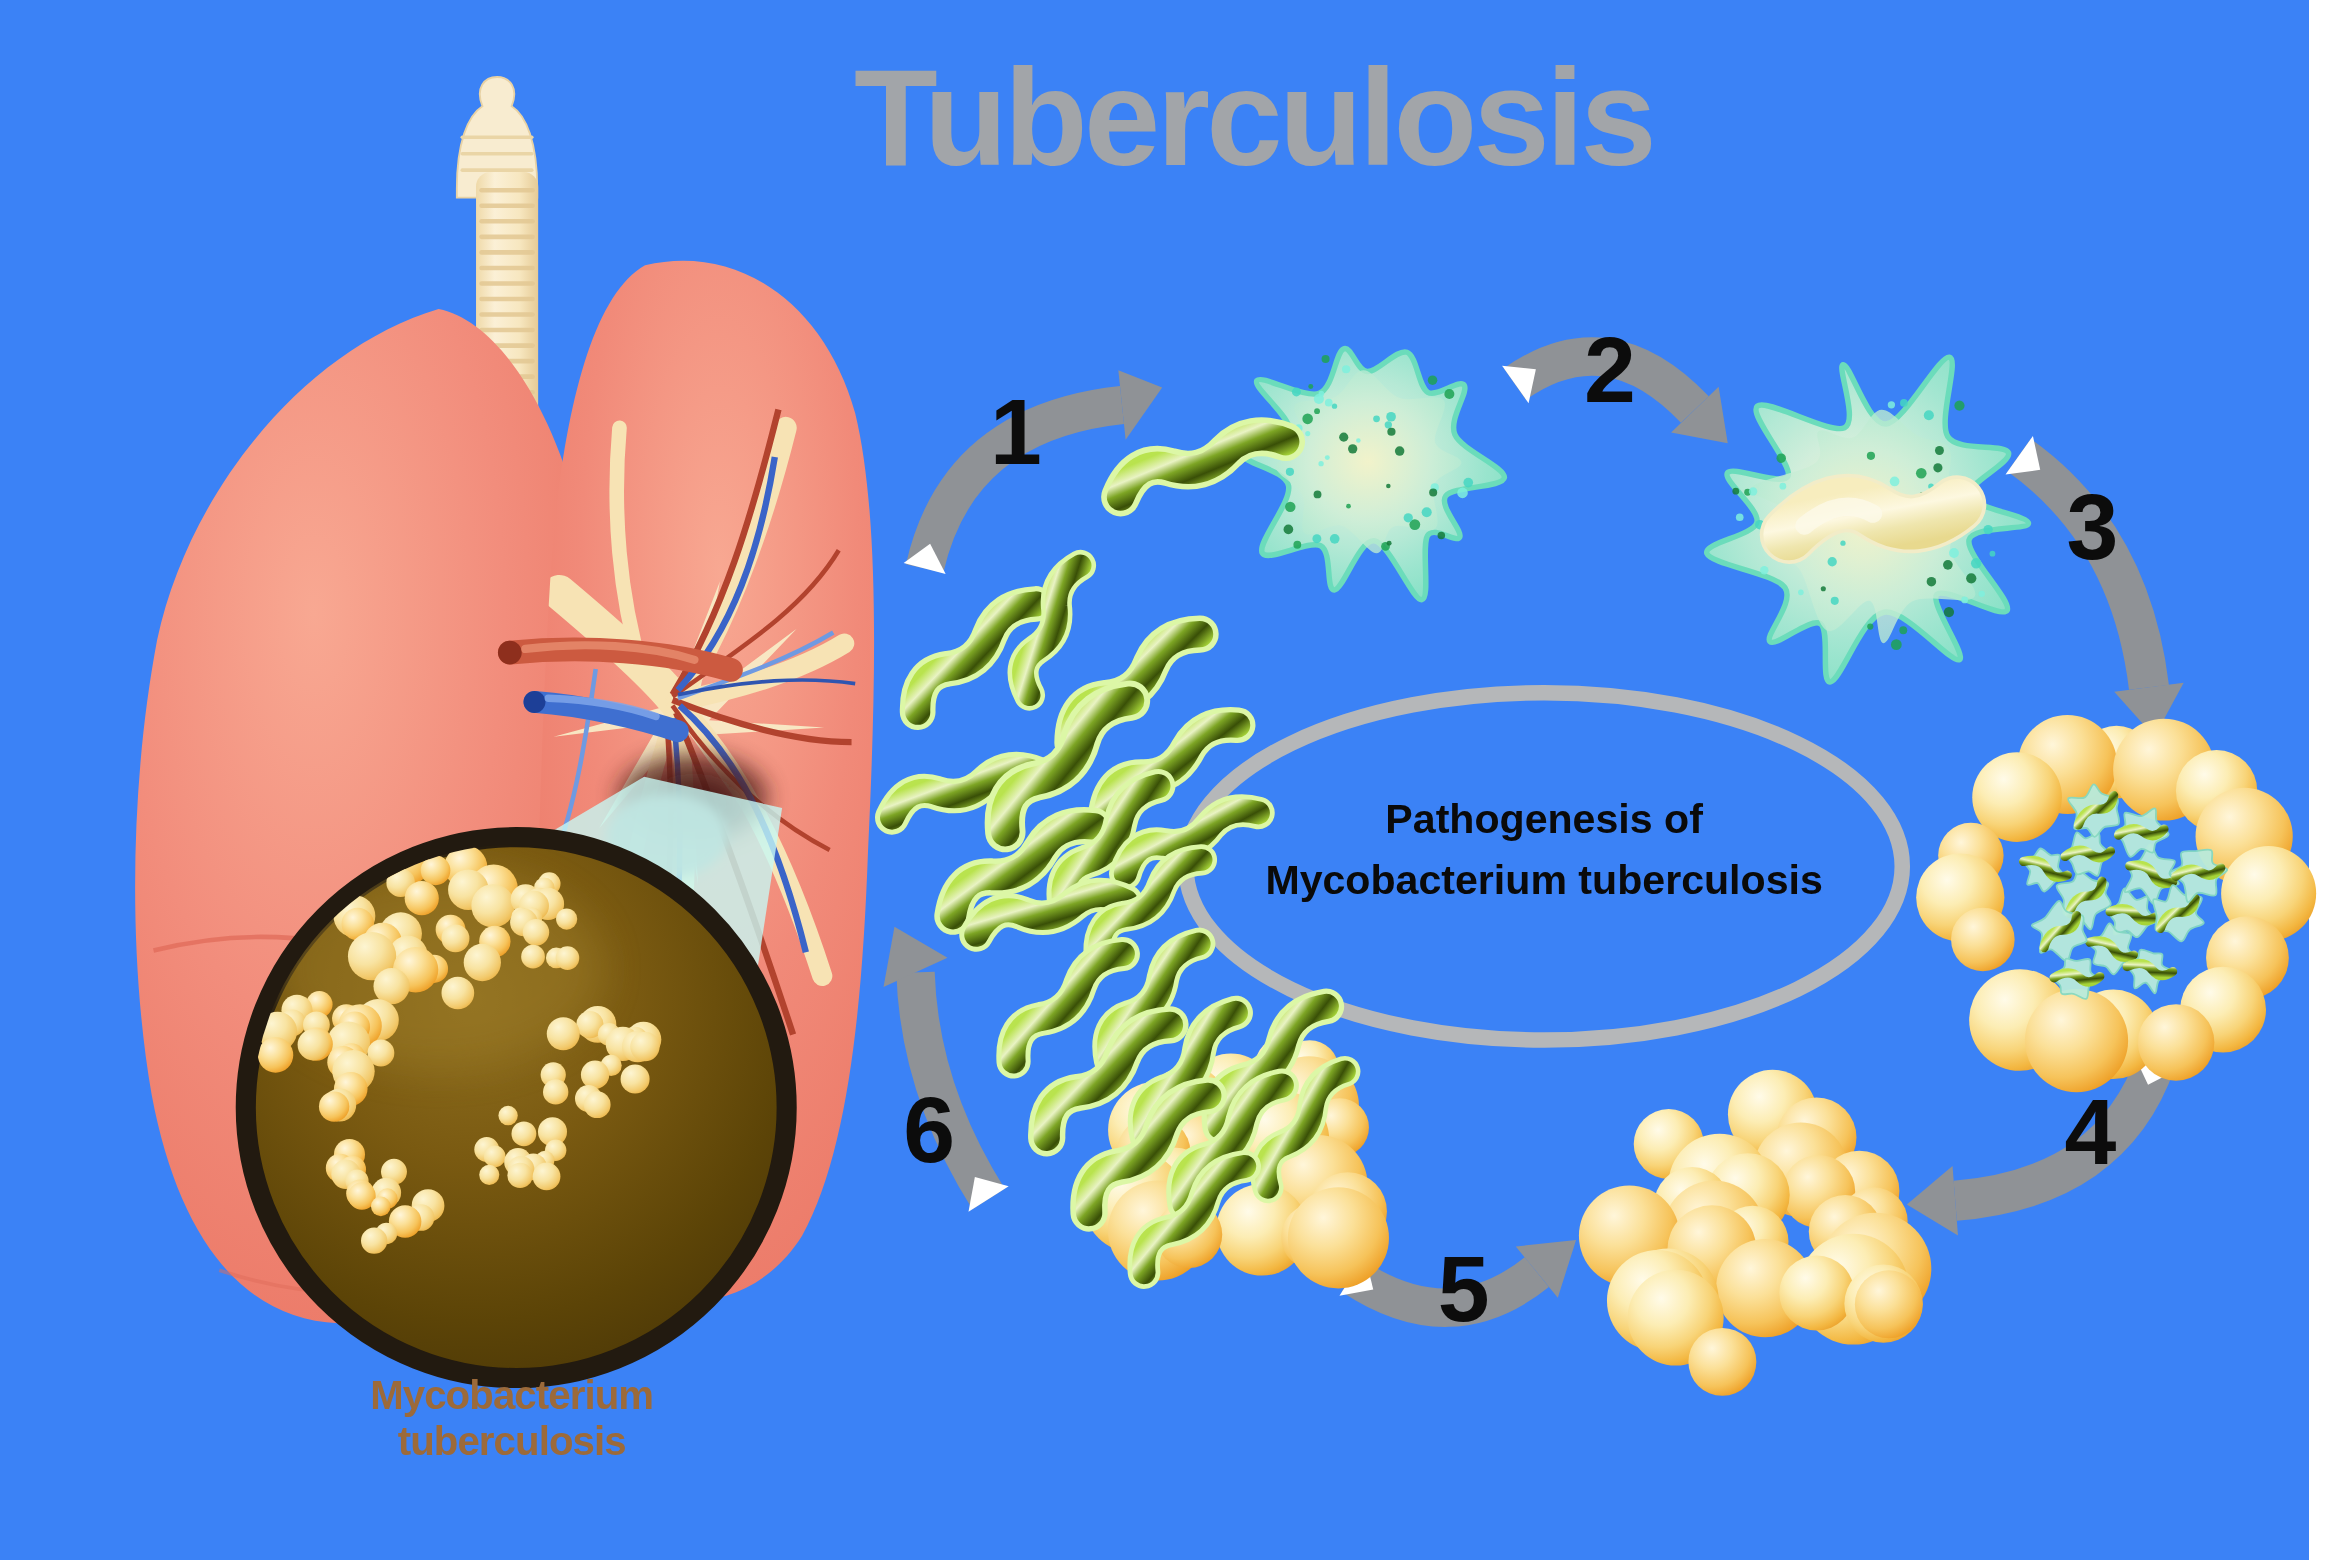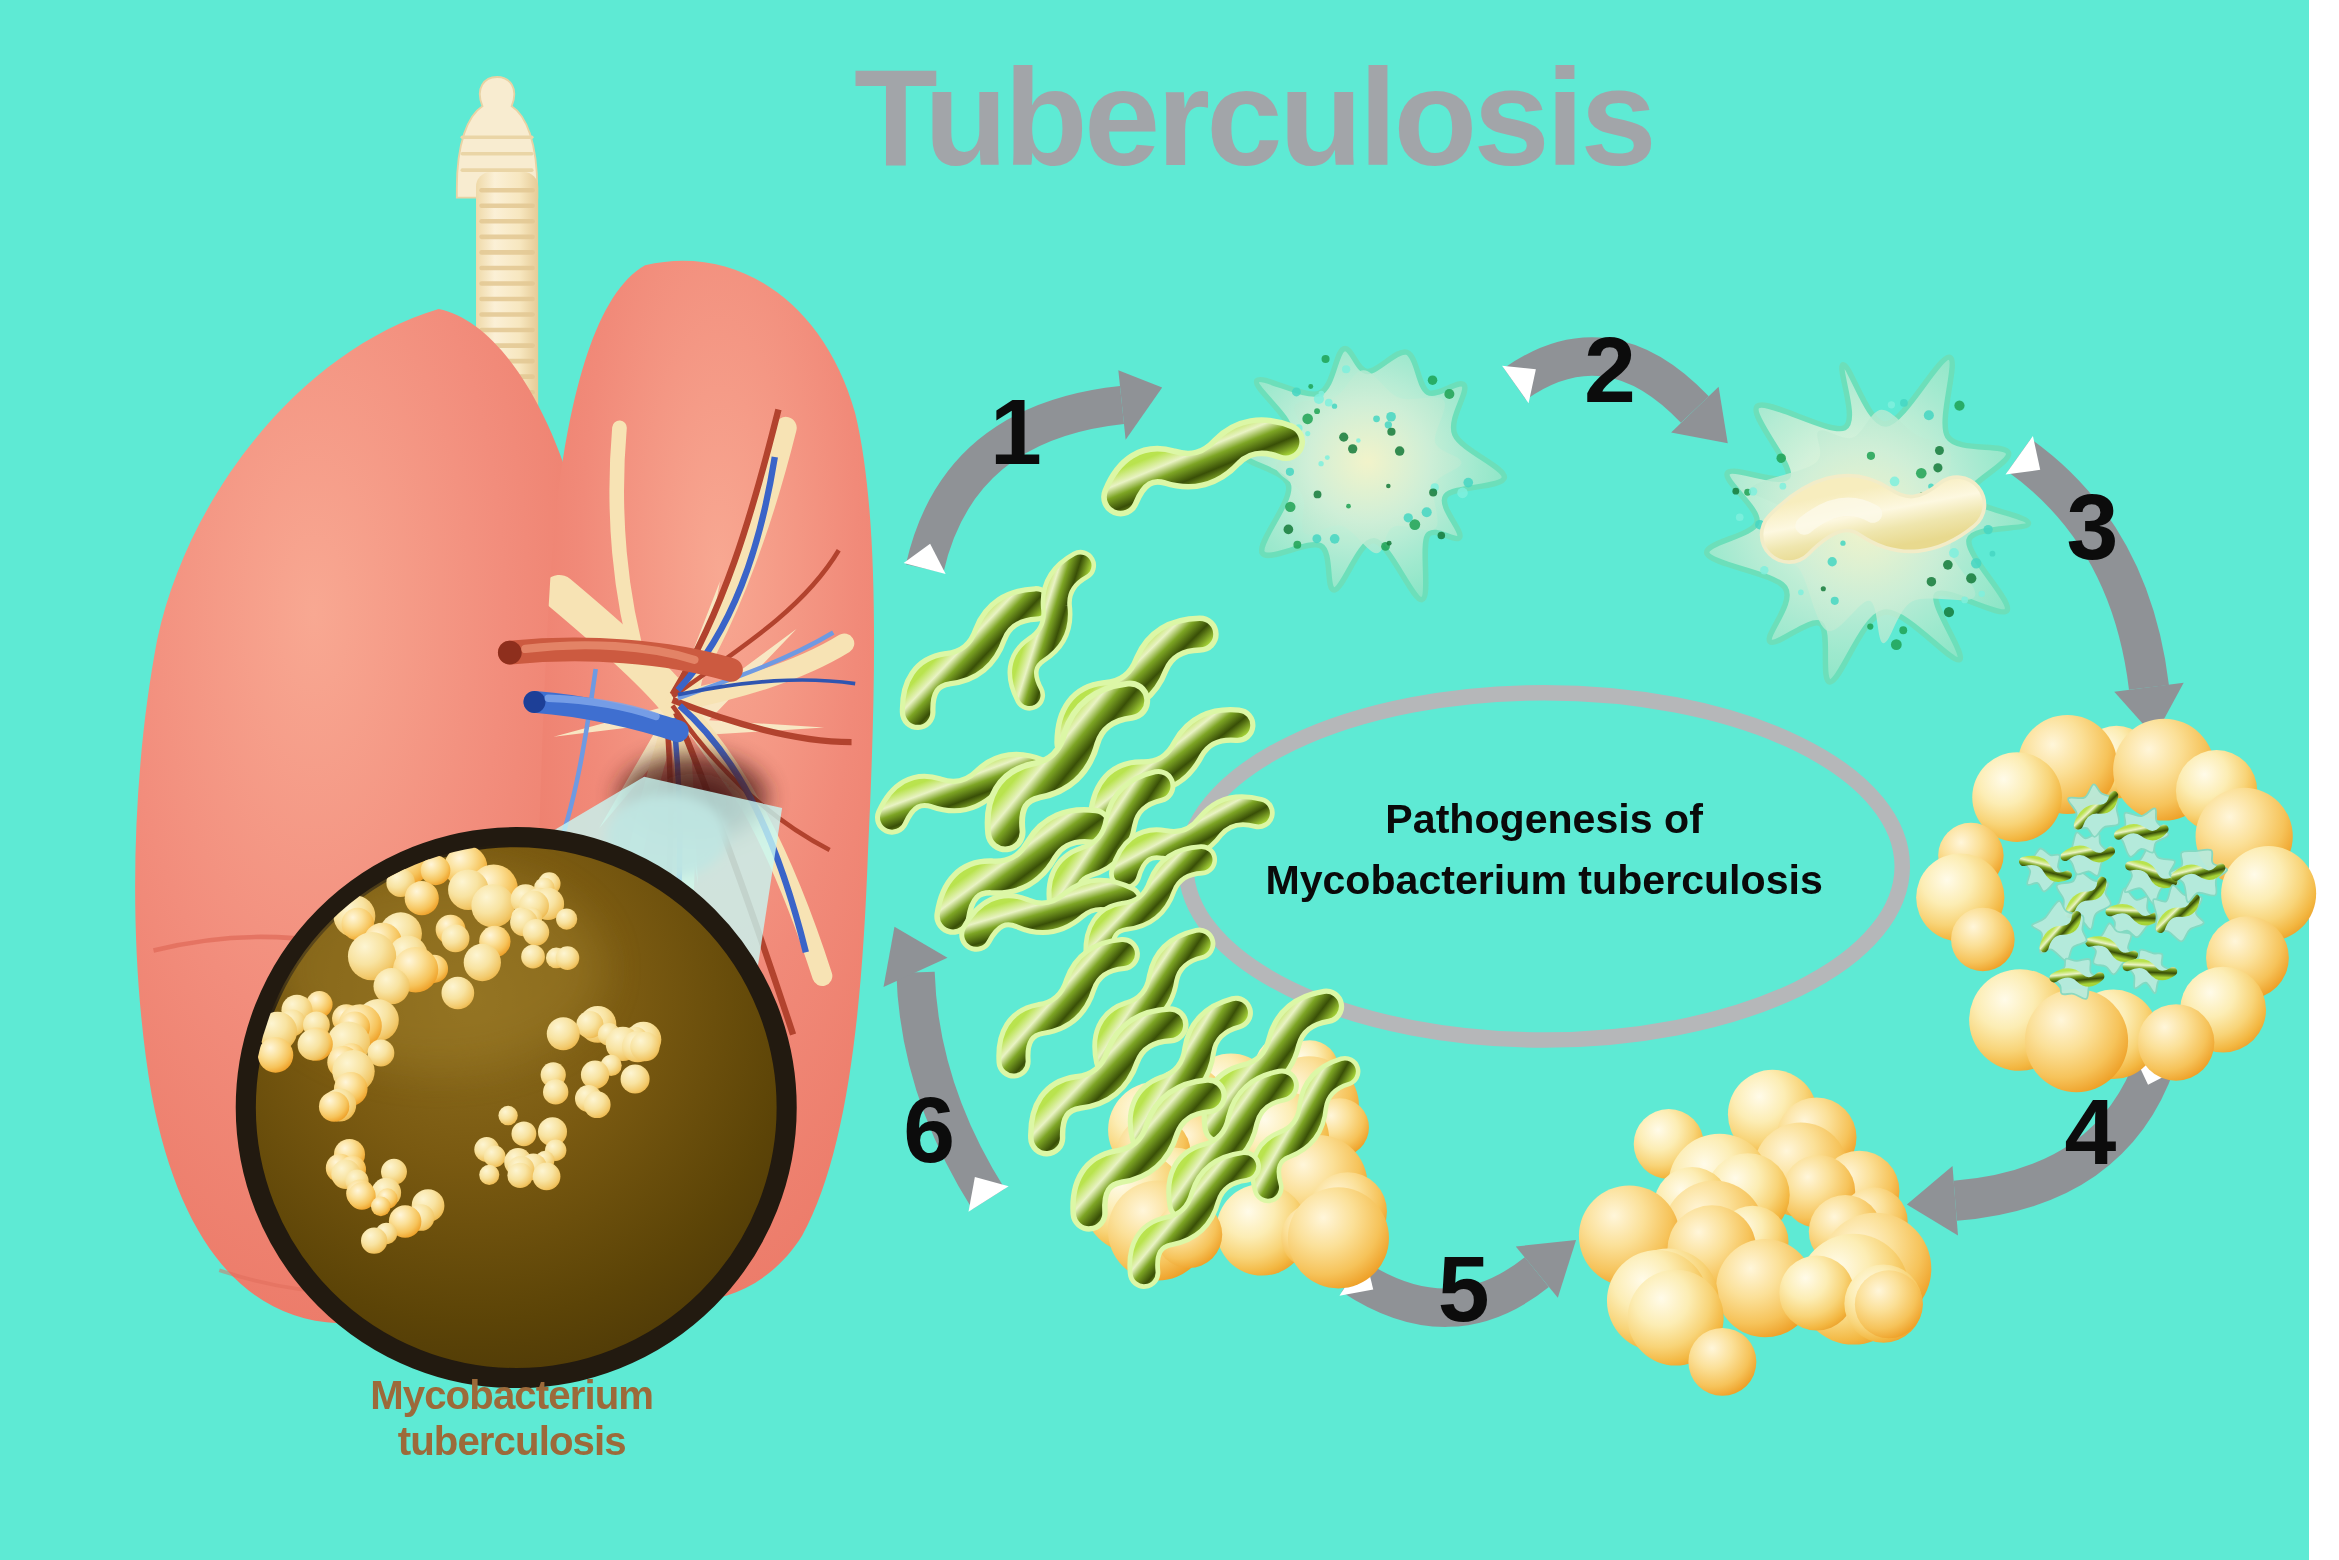--- a/index.html
+++ b/index.html
@@ -1,17 +1,17 @@
 <!DOCTYPE html>
 <html style="font-size:14.6px"><head>
 <meta charset="utf-8">
 <style>
   html,body{margin:0;padding:0;background:#fff;}
   body{width:2339px;height:1561px;overflow:hidden;}
-  .stage{position:relative;width:2309px;height:1561px;background:#5eead4;}
+  .stage{position:relative;width:2309px;height:1561px;background:#3b82f6;}
   svg{display:block;}
   text{font-family:"Liberation Sans", sans-serif;}
   .t-title{font-size:150px;font-weight:800;fill:#a2a5a9;letter-spacing:-4px;}
   .t-num{font-size:102px;font-weight:800;fill:#0c0c0c;}
   .t-center{font-size:45px;font-weight:800;fill:#0a0a0a;}
   .t-cap{font-size:44px;font-weight:800;fill:#9c6a3a;letter-spacing:-1px;}
   .bhalo{fill:none;stroke:#dcf7a6;stroke-width:34;stroke-linecap:round;}
   .bbody{fill:none;stroke:url(#gBact);stroke-width:24;stroke-linecap:round;}
 </style>
 </head>

